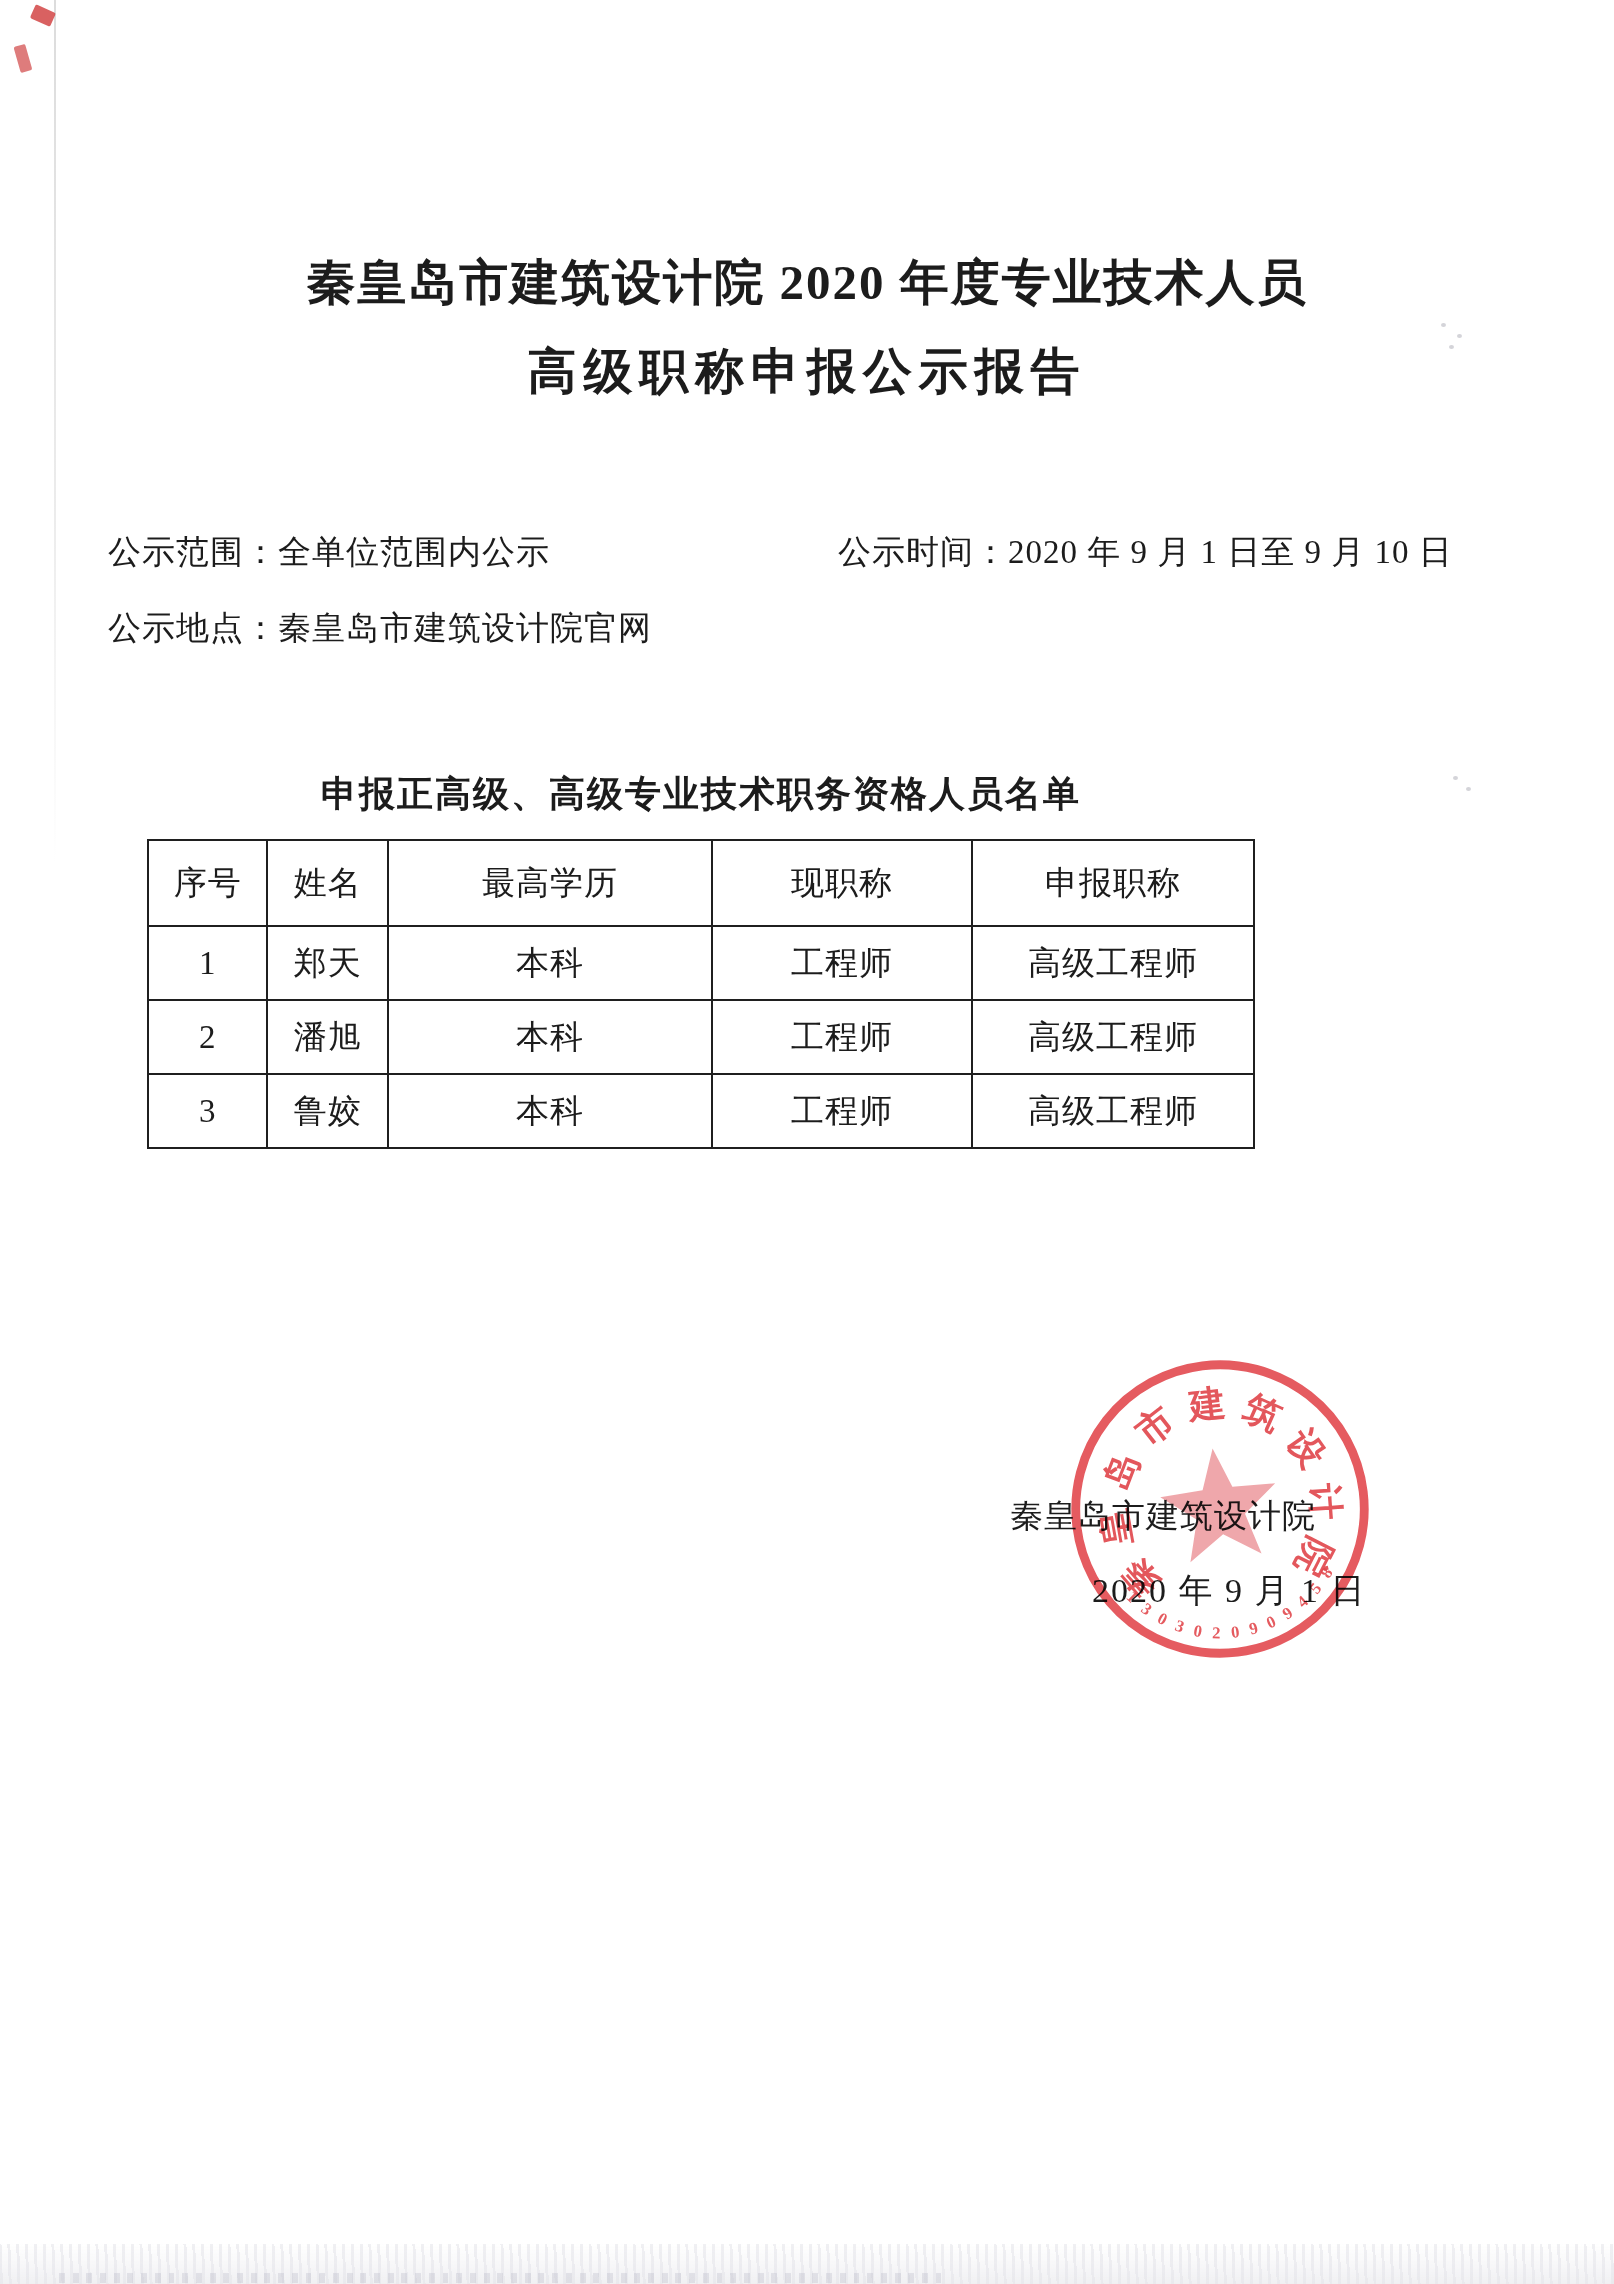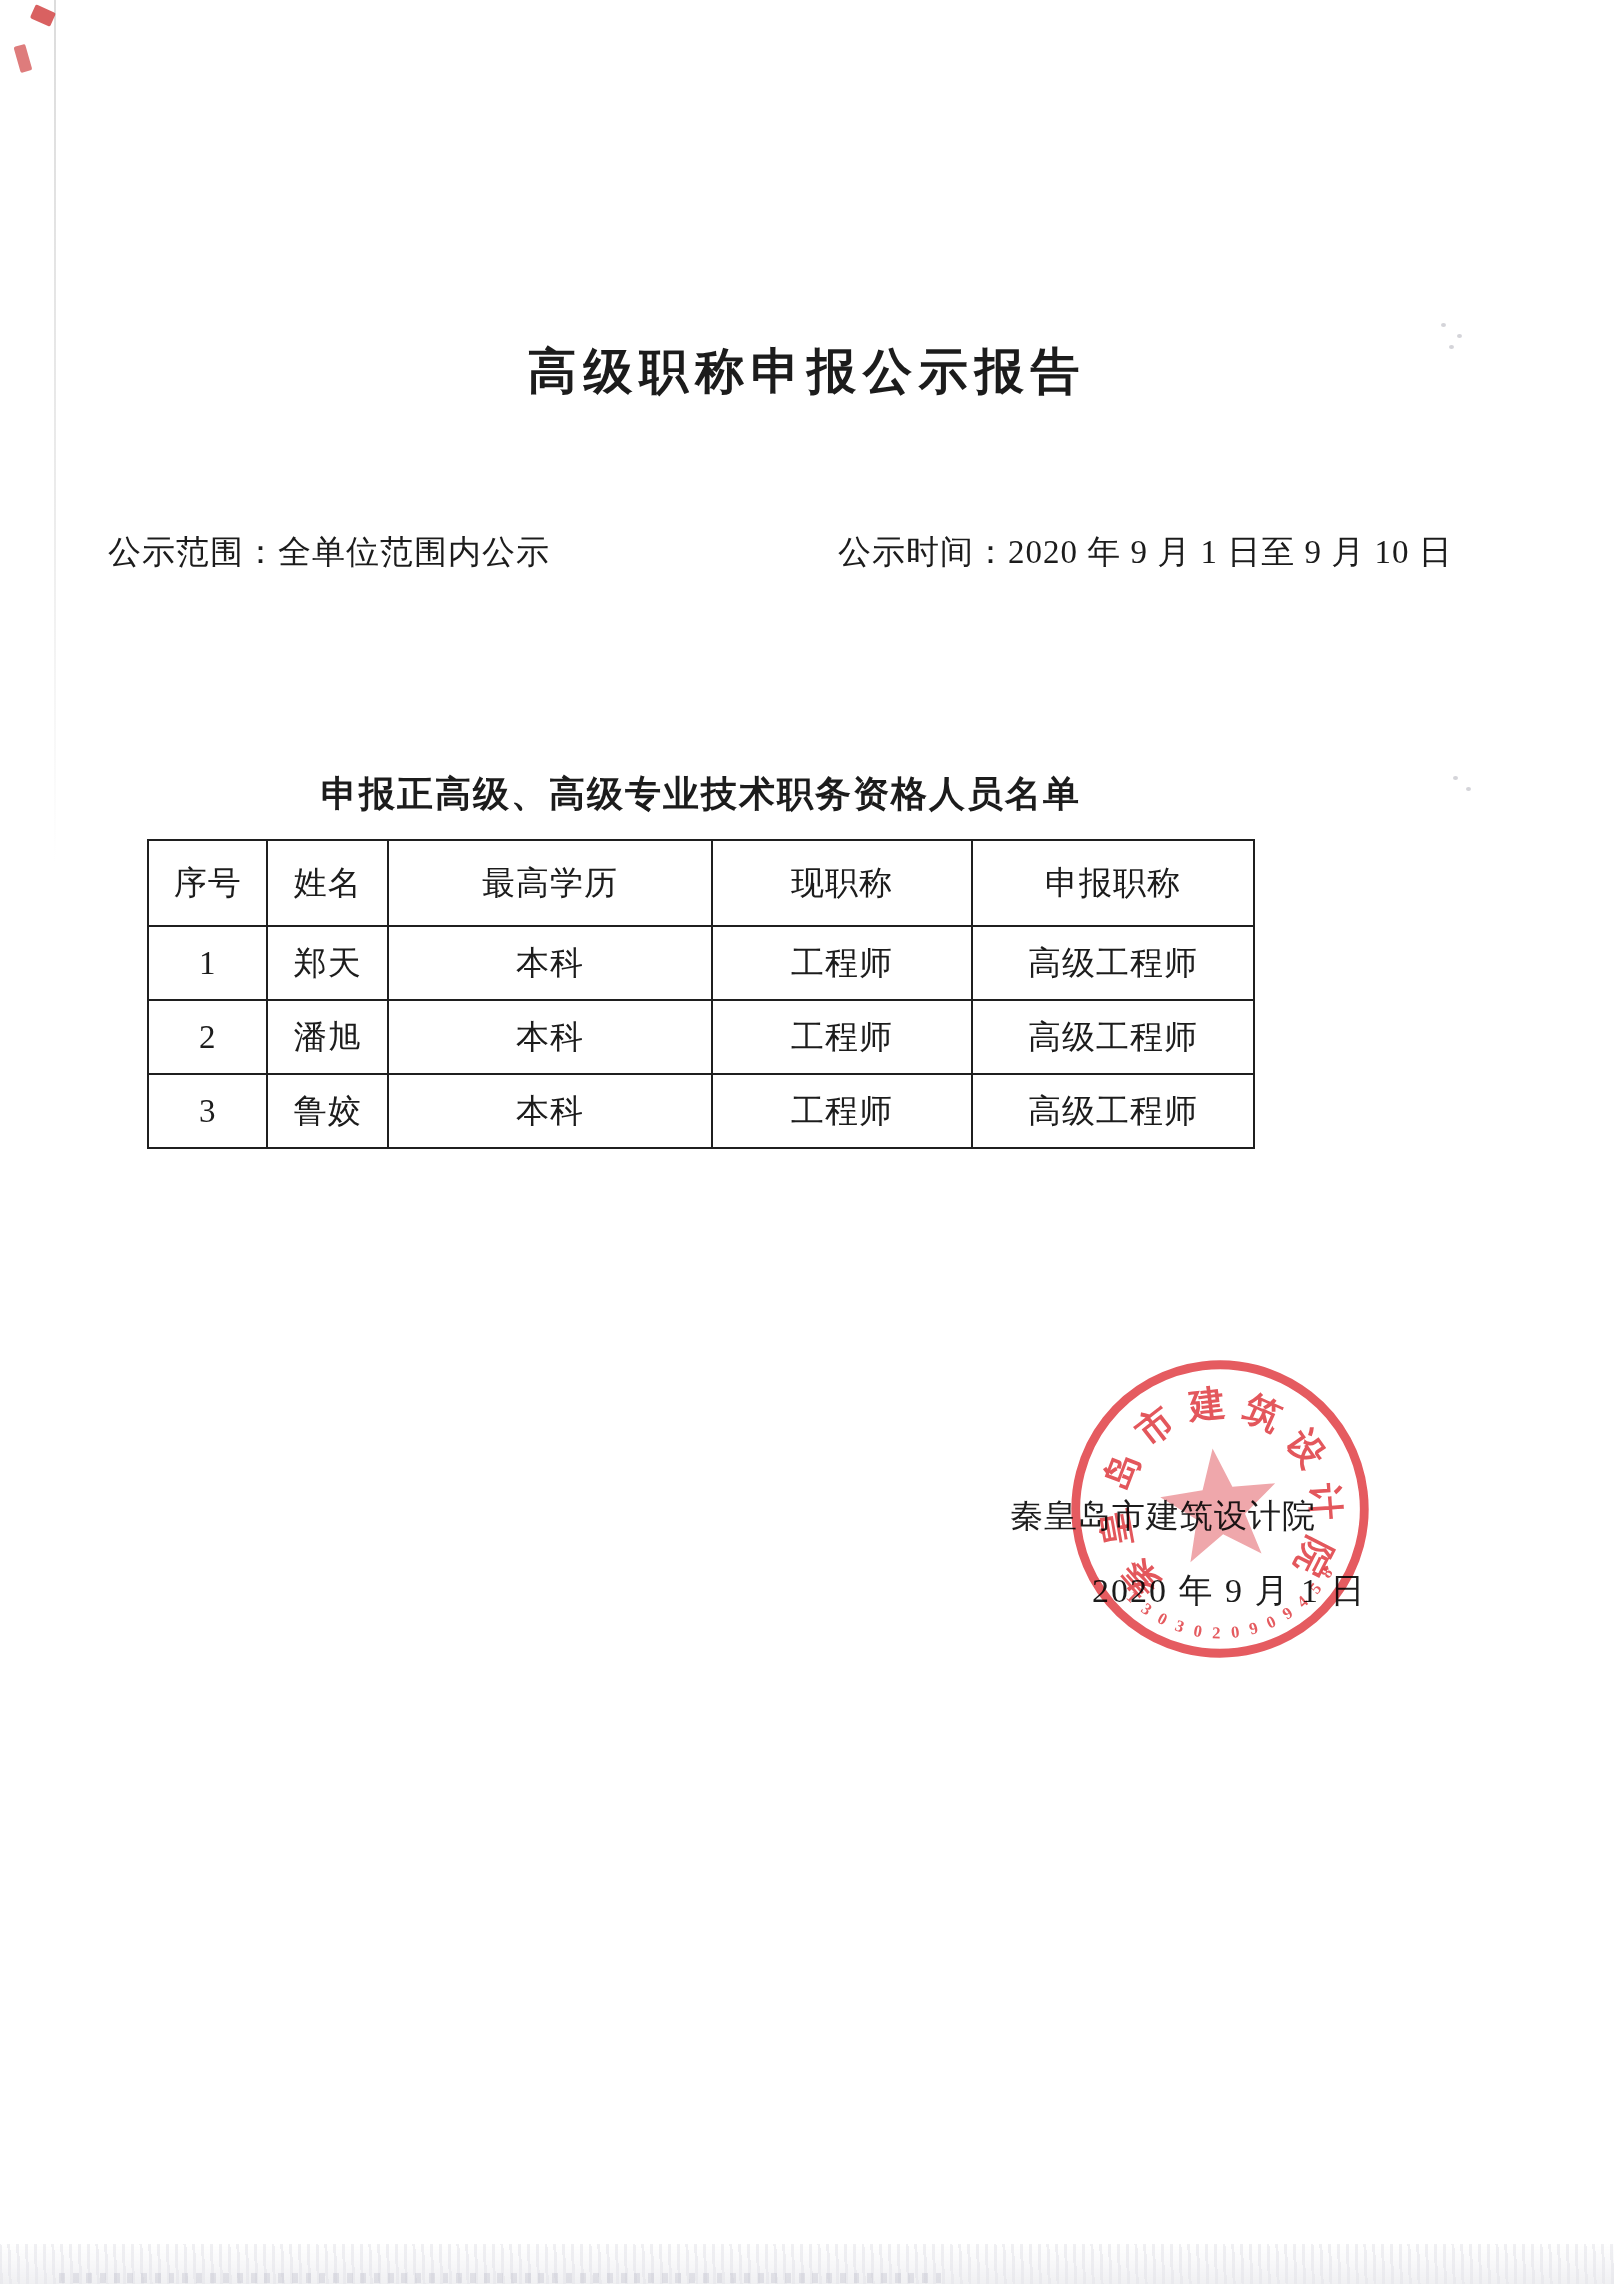--- a/index.html
+++ b/index.html
@@ -70,24 +70,26 @@
   <div class="abs speck-red-a"></div>
   <div class="abs speck-red-b"></div>
   <div class="abs speck-gray" style="left:1441px;top:323px;"></div>
   <div class="abs speck-gray" style="left:1457px;top:334px;"></div>
   <div class="abs speck-gray" style="left:1449px;top:345px;"></div>
   <div class="abs speck-gray" style="left:1453px;top:776px;"></div>
   <div class="abs speck-gray" style="left:1466px;top:787px;"></div>
   <div class="abs bottom-noise"></div>
   <div class="abs bottom-noise2"></div>
 
+  <div class="abs title l1">秦皇岛市建筑设计院 2020 年度专业技术人员</div>
   <div class="abs title l2">高级职称申报公示报告</div>
 
   <div class="abs meta m-scope">公示范围：全单位范围内公示</div>
   <div class="abs meta m-time">公示时间：2020 年 9 月 1 日至 9 月 10 日</div>
+  <div class="abs meta m-loc">公示地点：秦皇岛市建筑设计院官网</div>
 
   <div class="abs tbl-title">申报正高级、高级专业技术职务资格人员名单</div>
   <table class="roster">
     <colgroup>
       <col class="c0">
         <col class="c1">
         <col class="c2">
         <col class="c3">
         <col class="c4">
     </colgroup>

